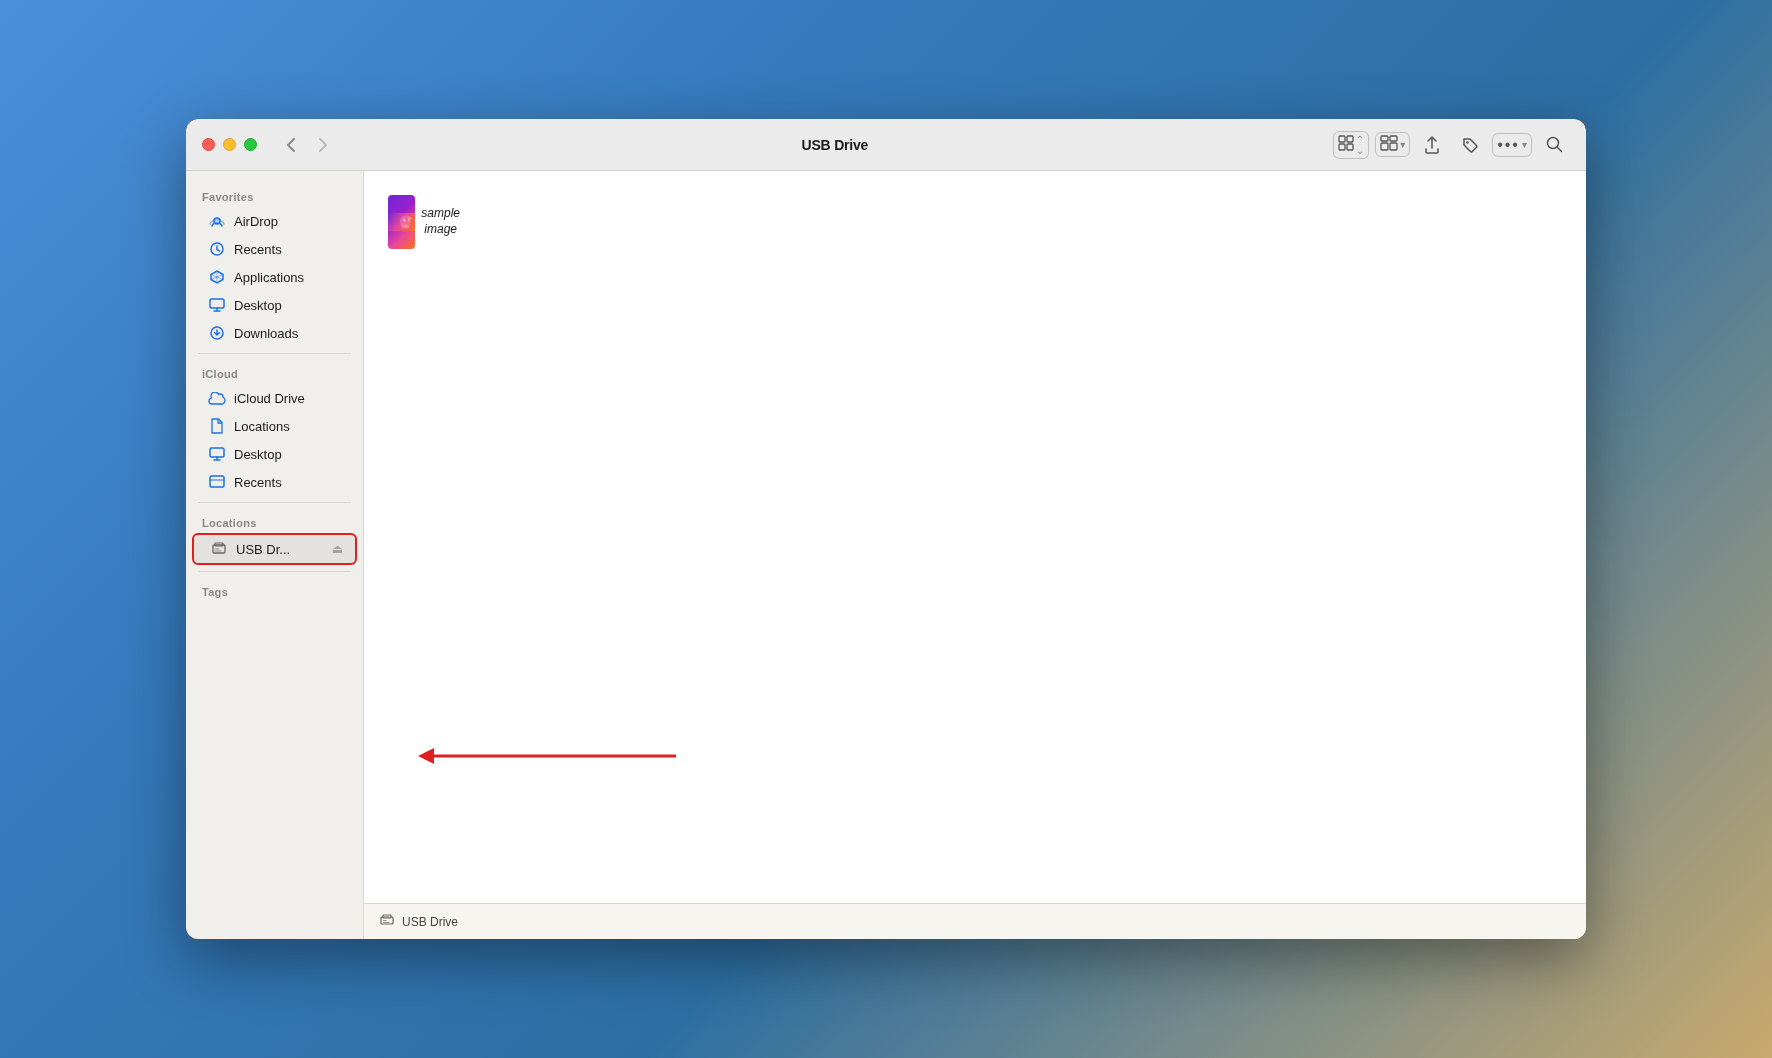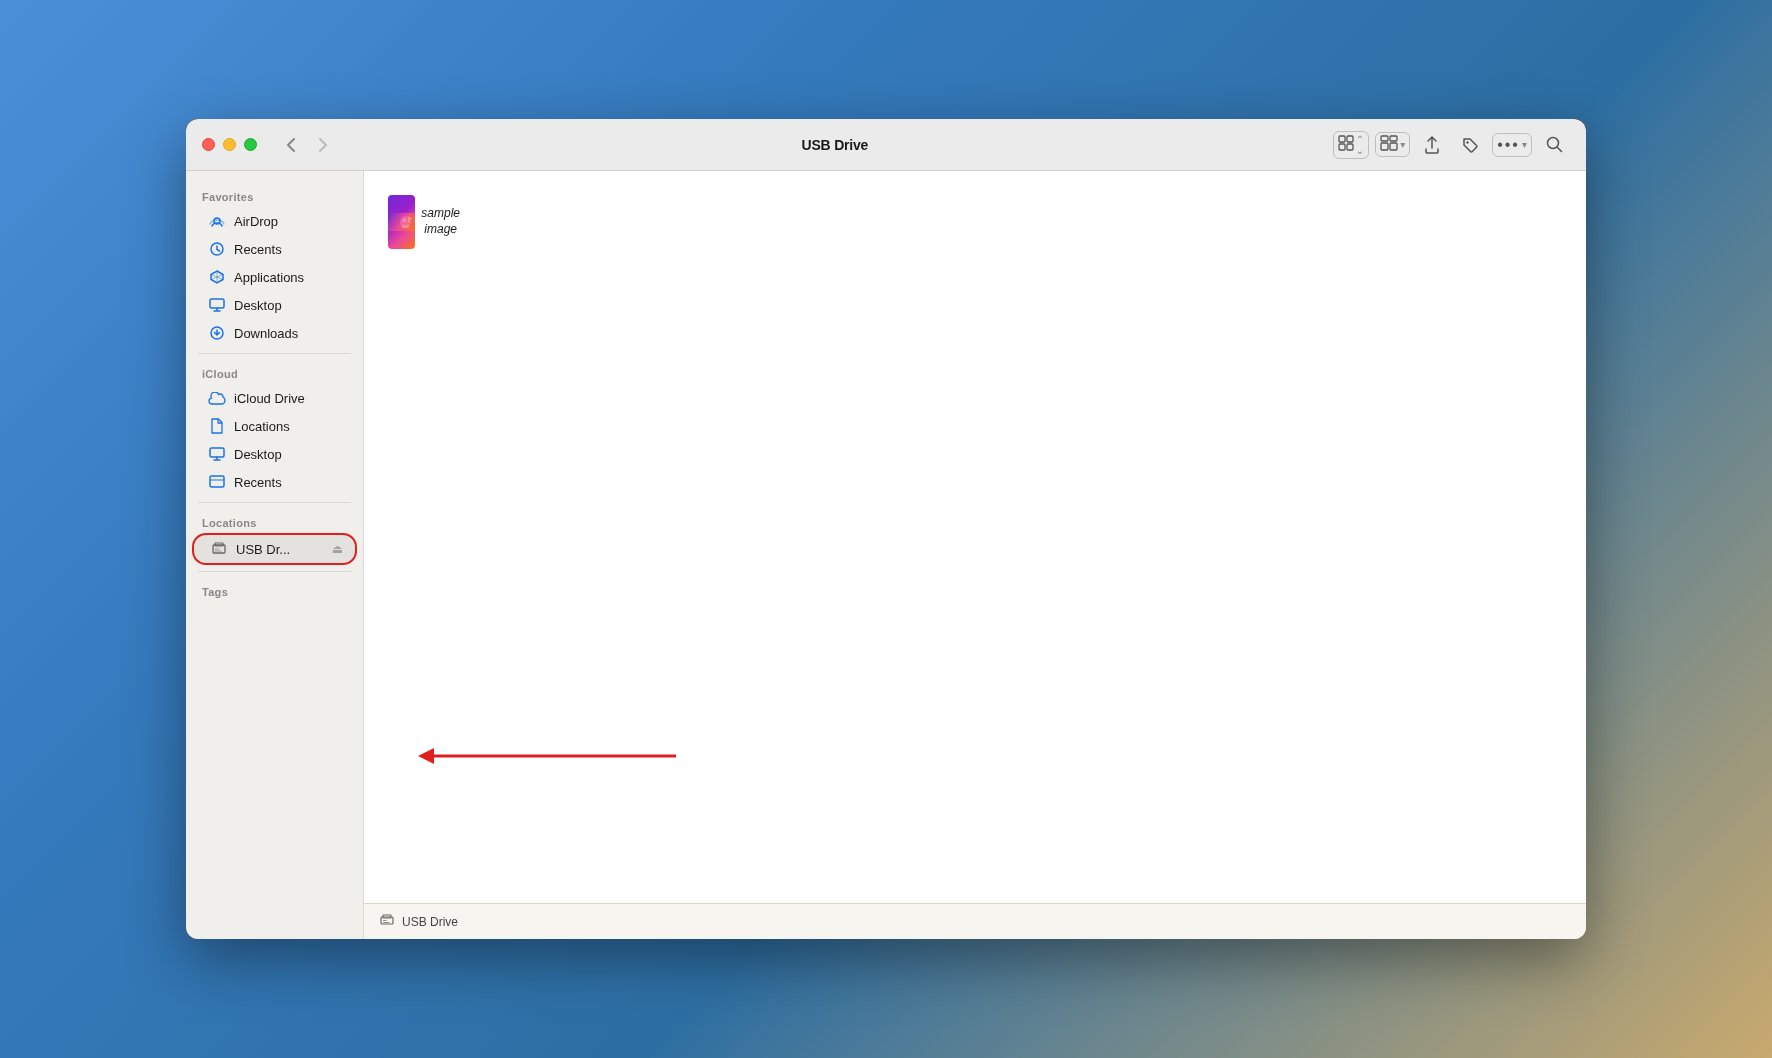--- a/index.html
+++ b/index.html
@@ -160,21 +160,21 @@
     .eject-btn {
       font-size: 12px;
       color: #888;
       opacity: 0.7;
       margin-left: auto;
     }
     
     .sidebar-item.usb-selected {
       background: rgba(0,0,0,0.05);
       border: 2px solid #e02020;
-      border-radius: 14px;
+      border-radius: 6px;
       margin: 0 6px;
     }
     
     .file-area {
       flex: 1;
       background: #ffffff;
       display: flex;
       flex-direction: column;
       overflow: hidden;
     }

